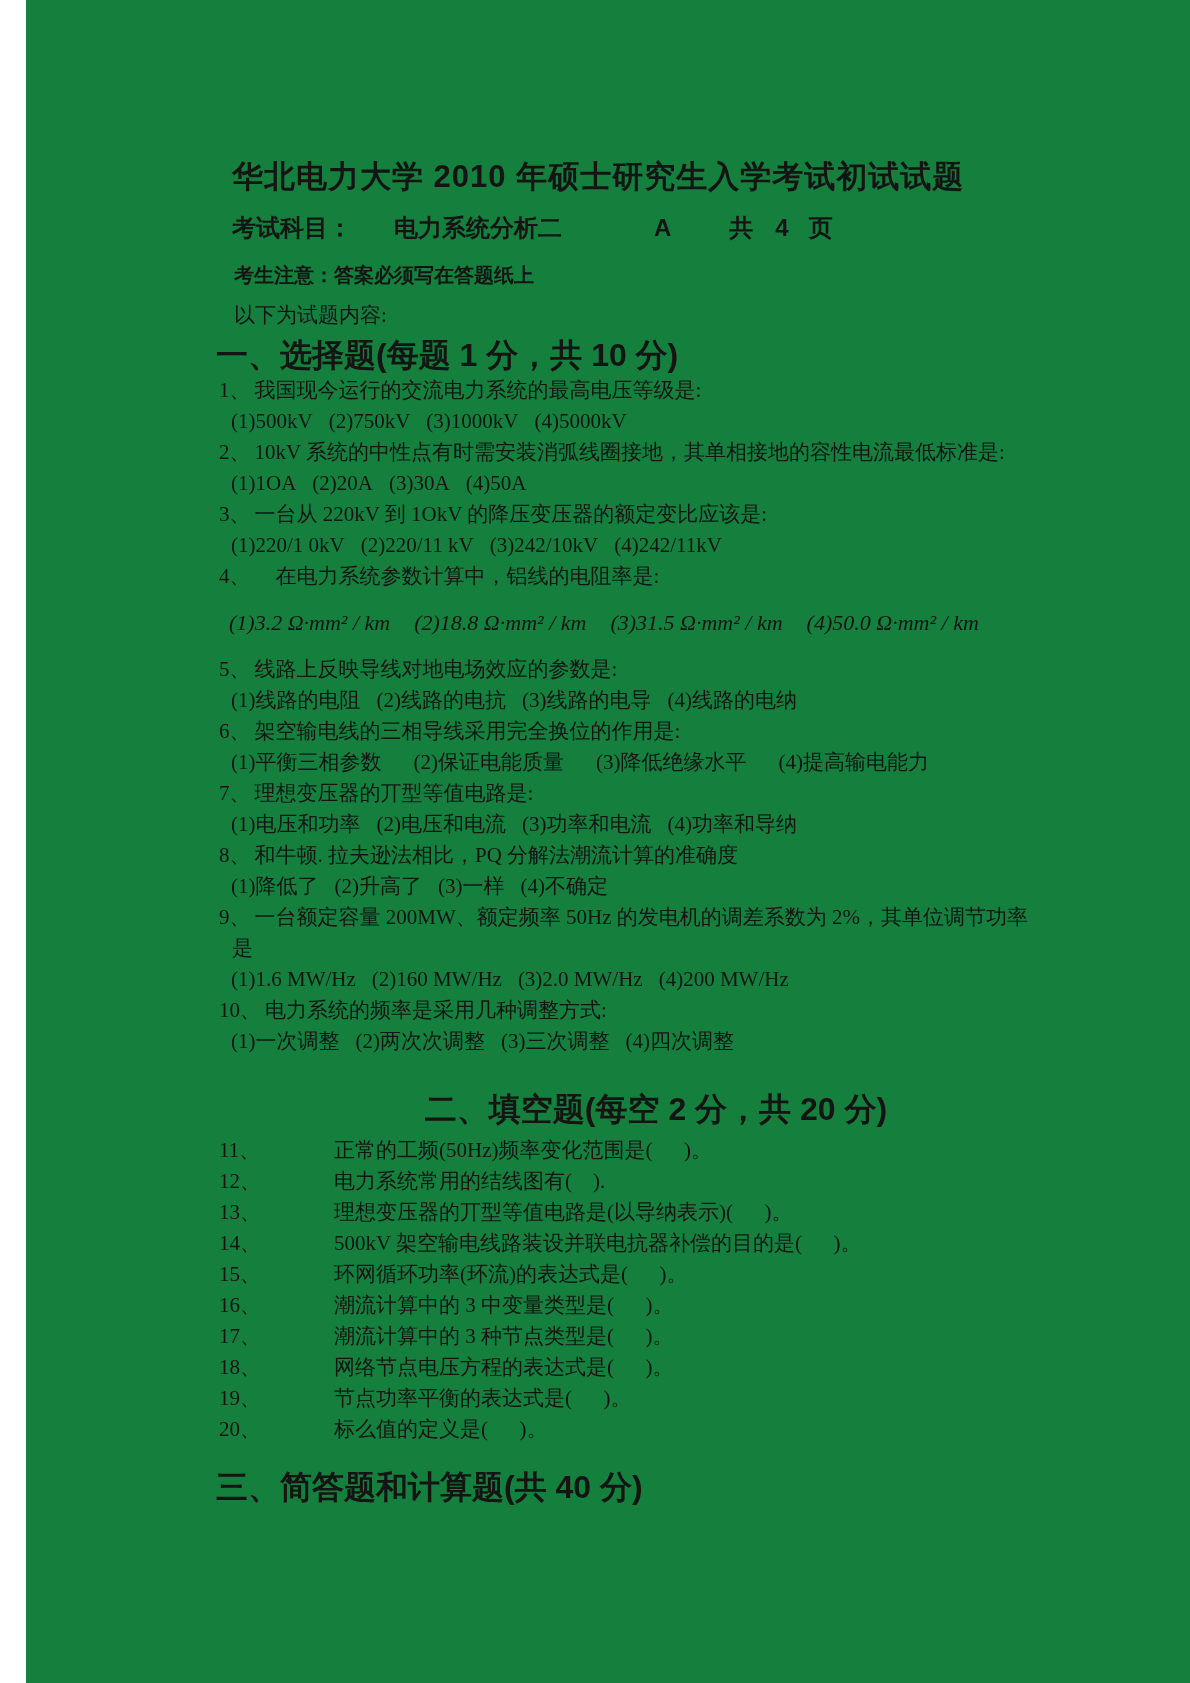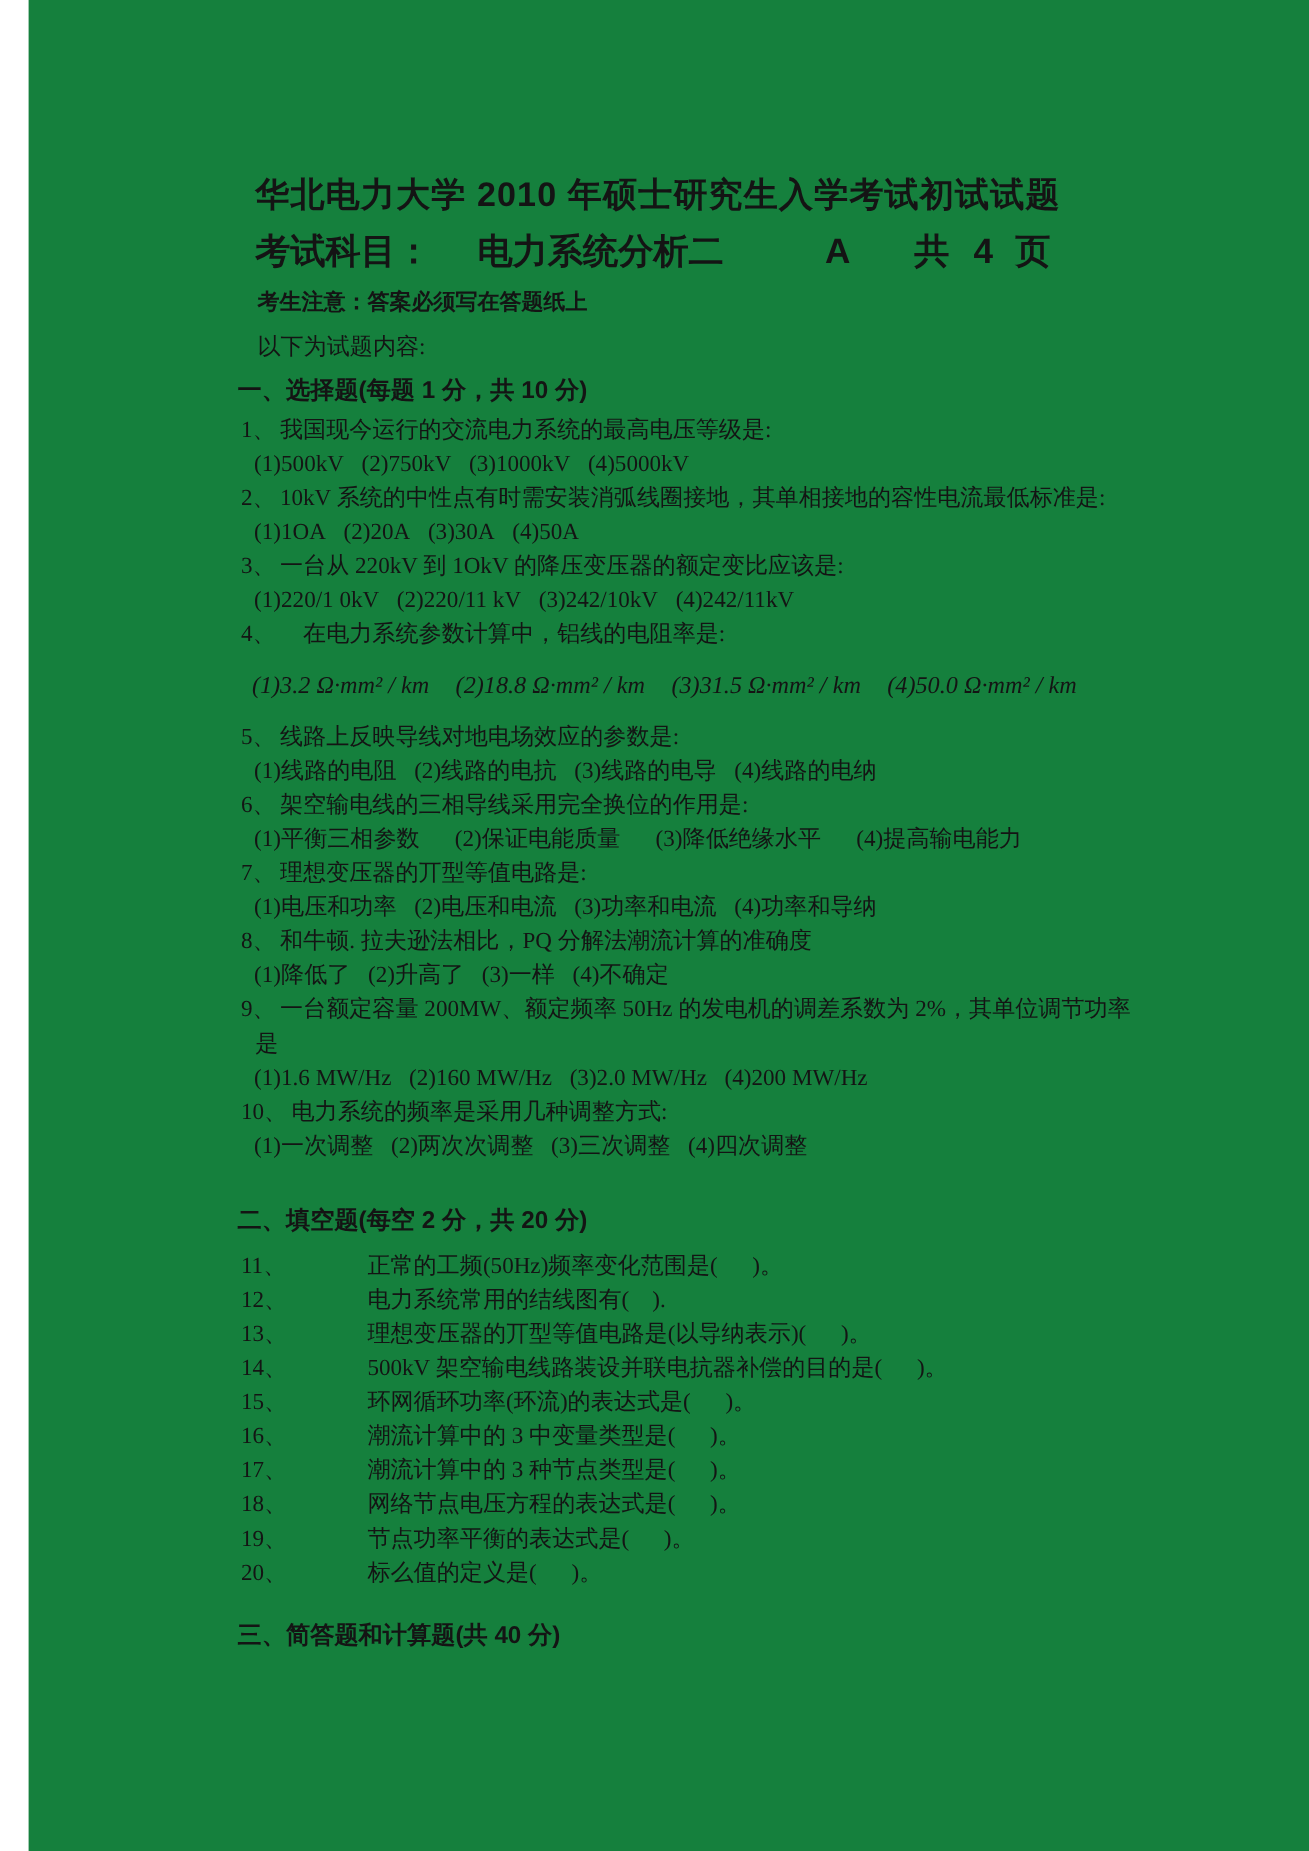--- a/index.html
+++ b/index.html
@@ -26,21 +26,21 @@
     font-weight:bold;
     font-size:31px;
     line-height:38px;
     letter-spacing:1px;
     white-space:nowrap;
   }
   .subject-line{
     margin:16px 0 0 16px;
     font-family:"Liberation Sans","DejaVu Sans",sans-serif;
     font-weight:bold;
-    font-size:32px;
+    font-size:24px;
     line-height:32px;
     display:flex;
     align-items:baseline;
     white-space:pre;
   }
   .subject-line .s-val{margin-left:42px;}
   .subject-line .s-ver{margin-left:92px;}
   .subject-line .s-gong{margin-left:58px;}
   .subject-line .s-num{margin-left:22px;}
   .subject-line .s-ye{margin-left:20px;}
@@ -54,26 +54,26 @@
   }
   .intro{
     margin:12px 0 0 18px;
     font-size:21px;
     line-height:28px;
     white-space:pre;
   }
   .sec-h{
     font-family:"Liberation Sans","DejaVu Sans",sans-serif;
     font-weight:bold;
-    font-size:22px;
+    font-size:32px;
     line-height:32px;
     white-space:nowrap;
   }
   .sec-h.h1{margin:10px 0 4px 0;}
-  .sec-h.h2{margin:36px 0 10px 0;}
+  .sec-h.h2{margin:36px 0 10px 0;text-align:center;}
   .sec-h.h3{margin:26px 0 0 0;}
   .q-line{
     font-size:21px;
     line-height:31px;
     padding-left:3px;
     white-space:pre;
   }
   .q-num{padding-right:4px;}
   .opts{
     display:flex;

